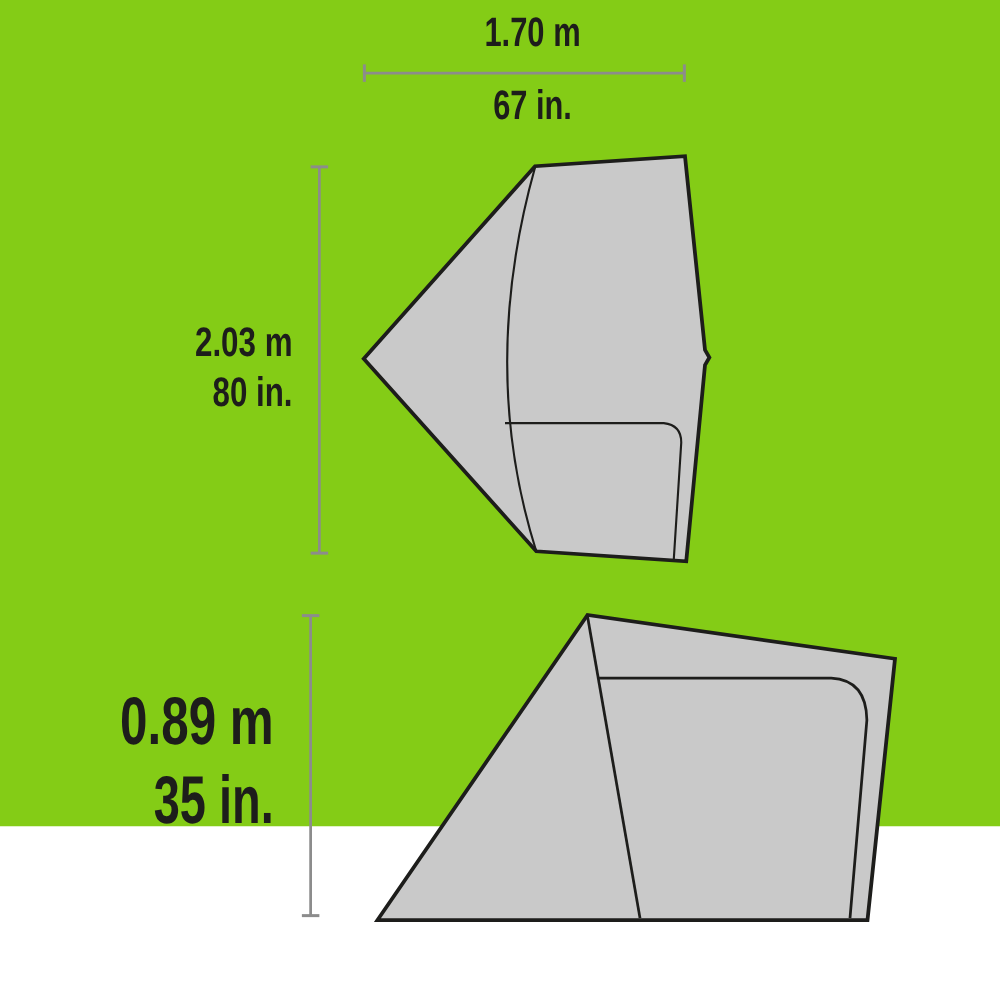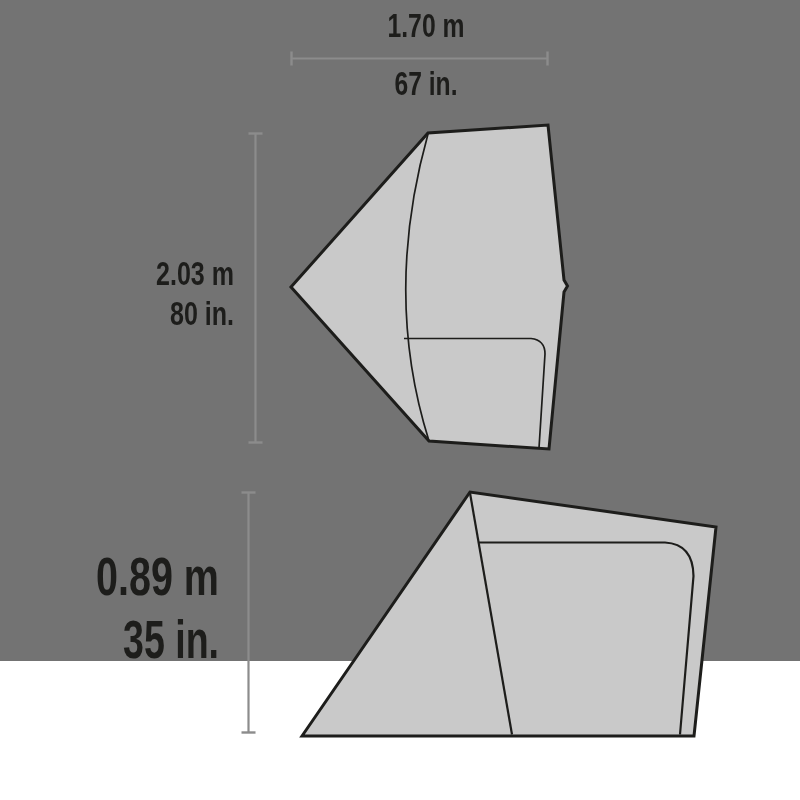--- a/index.html
+++ b/index.html
@@ -7,21 +7,21 @@
     padding: 0;
     background: #ffffff;
     width: 800px;
     height: 800px;
     overflow: hidden;
   }
   .stage {
     position: relative;
     width: 800px;
     height: 661px;
-    background: #737373;
+    background: #84cc16;
   }
   svg { display: block; }
   .panel {
     fill: #c9c9c9;
     stroke: #1d1d1b;
     stroke-width: 3;
     stroke-linejoin: miter;
   }
   .seam {
     fill: none;

